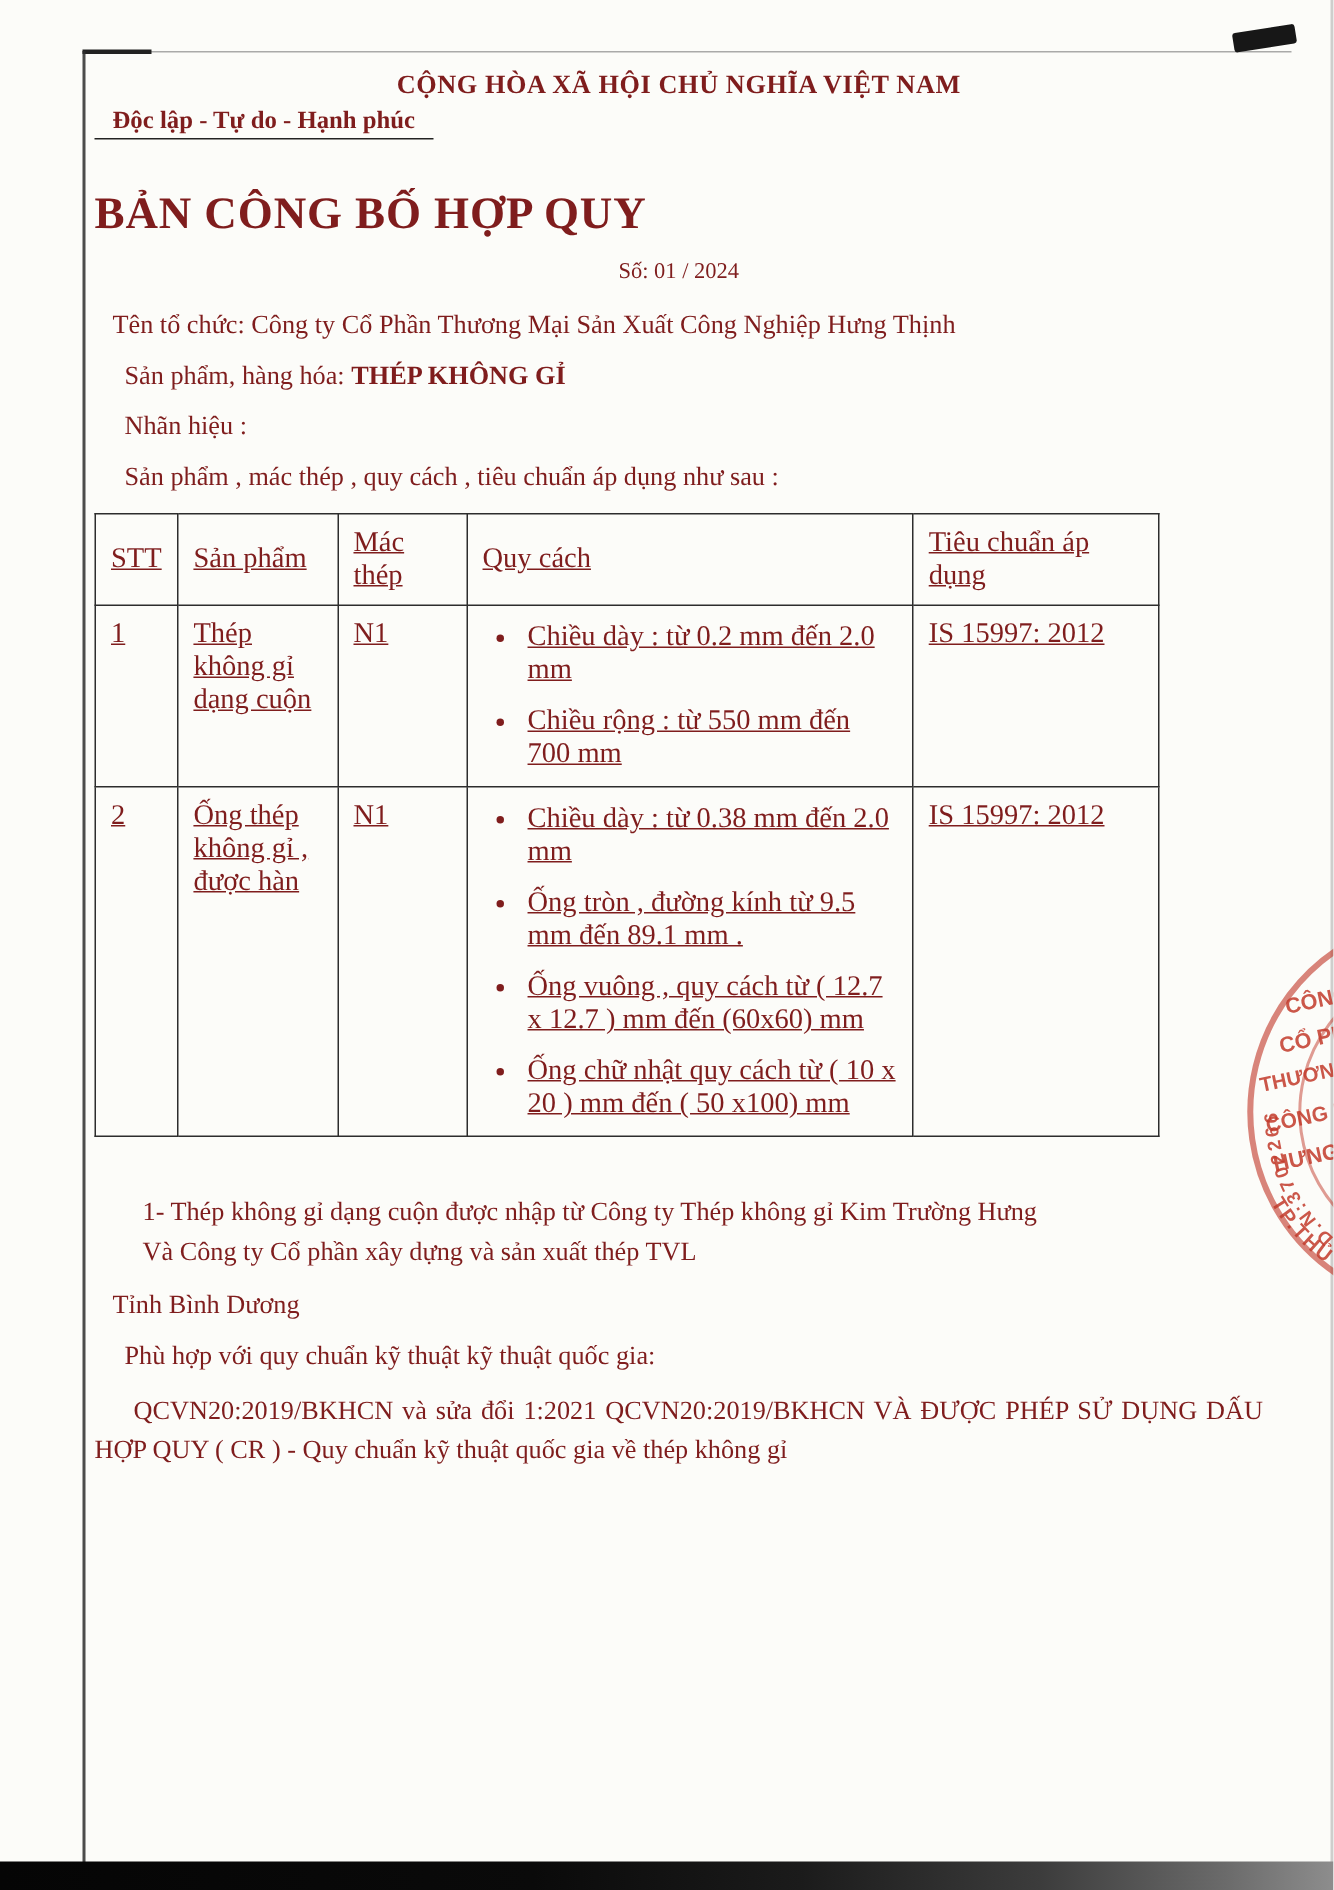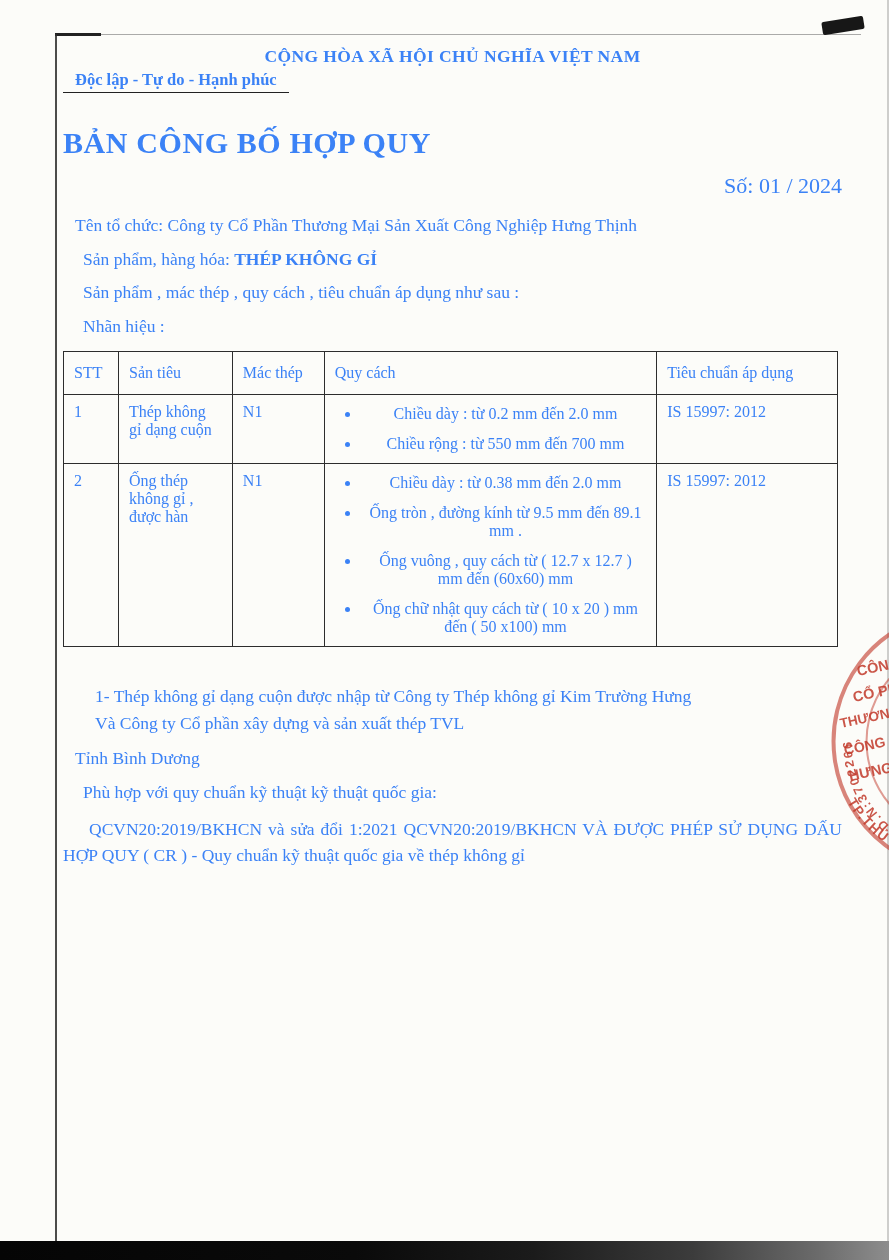--- a/index.html
+++ b/index.html
@@ -1,48 +1,48 @@
 <!DOCTYPE html>
 <html><head>
 <meta charset="utf-8">
 <style>
   html,body{margin:0;padding:0;background:#e9e9e7;}
   .page{
     position:relative;width:889px;height:1260px;margin:0 auto;
     background:#fcfcf9;overflow:hidden;
     font-family:"Liberation Serif","DejaVu Serif",serif;
-    color:#3b82f6;
+    color:#7f1d1d;
   }
   
   .frame-left{position:absolute;left:55px;top:34px;bottom:14px;width:2px;background:rgba(45,45,45,.85);}
   .frame-top{position:absolute;left:55px;right:28px;top:34px;height:1px;background:rgba(70,70,70,.45);}
   .frame-top-dark{position:absolute;left:55px;top:33px;width:46px;height:3px;background:#222;}
   .corner-blob{position:absolute;left:822px;top:19px;width:42px;height:13px;background:#171717;border-radius:2px;transform:rotate(-9deg);}
   .edge-right{position:absolute;right:0;top:0;bottom:0;width:2px;background:rgba(120,120,120,.35);}
   .bottom-band{position:absolute;left:0;right:0;bottom:0;height:19px;
     background:linear-gradient(90deg,#050505 0%,#0a0a0a 40%,#1b1b1b 60%,#3c3c3c 78%,#6b6b6b 92%,#8d8d8d 100%);}
   
   .content{position:absolute;left:63px;top:46px;width:779px;}
   .nat-header{text-align:center;font-weight:bold;font-size:17.5px;letter-spacing:.4px;}
   .motto-wrap{text-align:left;margin-top:3px;}
   .motto{display:inline-block;font-weight:bold;font-size:16.5px;padding:0 12px 2px 12px;border-bottom:1.6px solid #222;}
   .doc-title{text-align:left;font-weight:bold;font-size:30px;letter-spacing:.6px;margin-top:33px;}
-  .doc-number{text-align:right;font-size:22px;margin-top:13px;}
+  .doc-number{text-align:center;font-size:15px;margin-top:13px;}
   .info{margin-top:13px;font-size:17.5px;line-height:1.52;}
   .info p{margin:7px 0;padding-left:12px;}
   .info p.indent{padding-left:20px;}
   .bold{font-weight:bold;}
   
-  table.spec{border-collapse:collapse;width:775px;margin-top:12px;font-size:16px;}
+  table.spec{border-collapse:collapse;width:710px;margin-top:12px;font-size:19px;text-decoration:underline;}
   table.spec th,table.spec td{border:1.5px solid #2d2d2d;vertical-align:top;padding:8px 10px;font-weight:normal;text-align:left;}
   table.spec th{height:26px;vertical-align:middle;}
   col.c-stt{width:55px;}col.c-sp{width:114px;}col.c-mt{width:92px;}col.c-qc{width:333px;}col.c-tc{width:181px;}
   td.center,th.center{text-align:center;}
   ul.qc{margin:2px 0 2px 0;padding-left:26px;}
-  ul.qc li{margin:0 0 12px 0;padding-left:4px;text-align:center;}
+  ul.qc li{margin:0 0 12px 0;padding-left:4px;}
   ul.qc li:last-child{margin-bottom:2px;}
   
   .notes{margin-top:36px;font-size:17.5px;line-height:1.52;}
   .note-flat{margin:8px 0;padding-left:32px;white-space:pre-line;}
   .note-hang{margin:8px 0;padding-left:57px;text-indent:-25px;}
   .province{margin:8px 0;padding-left:12px;}
   .conformity{margin:8px 0;padding-left:20px;}
   .regulation{margin:10px 0 0 0;text-align:justify;text-indent:26px;}
   
   .stamp{position:absolute;left:796px;top:598px;width:240px;height:300px;pointer-events:none;}
@@ -65,36 +65,36 @@
     <div class="motto-wrap">
       <span class="motto">Độc lập - Tự do - Hạnh phúc</span>
     </div>
 
     <div class="doc-title">BẢN CÔNG BỐ HỢP QUY</div>
     <div class="doc-number">Số: 01 / 2024</div>
 
     <div class="info">
       <p>Tên tổ chức: Công ty Cổ Phần Thương Mại Sản Xuất Công Nghiệp Hưng Thịnh</p>
       <p class="indent"><span>Sản phẩm, hàng hóa: </span><span class="bold">THÉP KHÔNG GỈ</span></p>
+      <p class="indent">Nhãn hiệu :</p>
       <p class="indent">Sản phẩm , mác thép , quy cách , tiêu chuẩn áp dụng như sau :</p>
-      <p class="indent">Nhãn hiệu :</p>
     </div>
 
     <table class="spec">
       <colgroup>
         <col class="c-stt">
           <col class="c-sp">
           <col class="c-mt">
           <col class="c-qc">
           <col class="c-tc">
       </colgroup>
       <thead>
         <tr>
           <th>STT</th>
-          <th>Sản tiêu</th>
+          <th>Sản phẩm</th>
           <th>Mác thép</th>
           <th>Quy cách</th>
           <th>Tiêu chuẩn áp dụng</th>
         </tr>
       </thead>
       <tbody>
         <tr>
           <td class="center">1</td>
           <td>Thép không gỉ dạng cuộn</td>
           <td class="center">N1</td>

